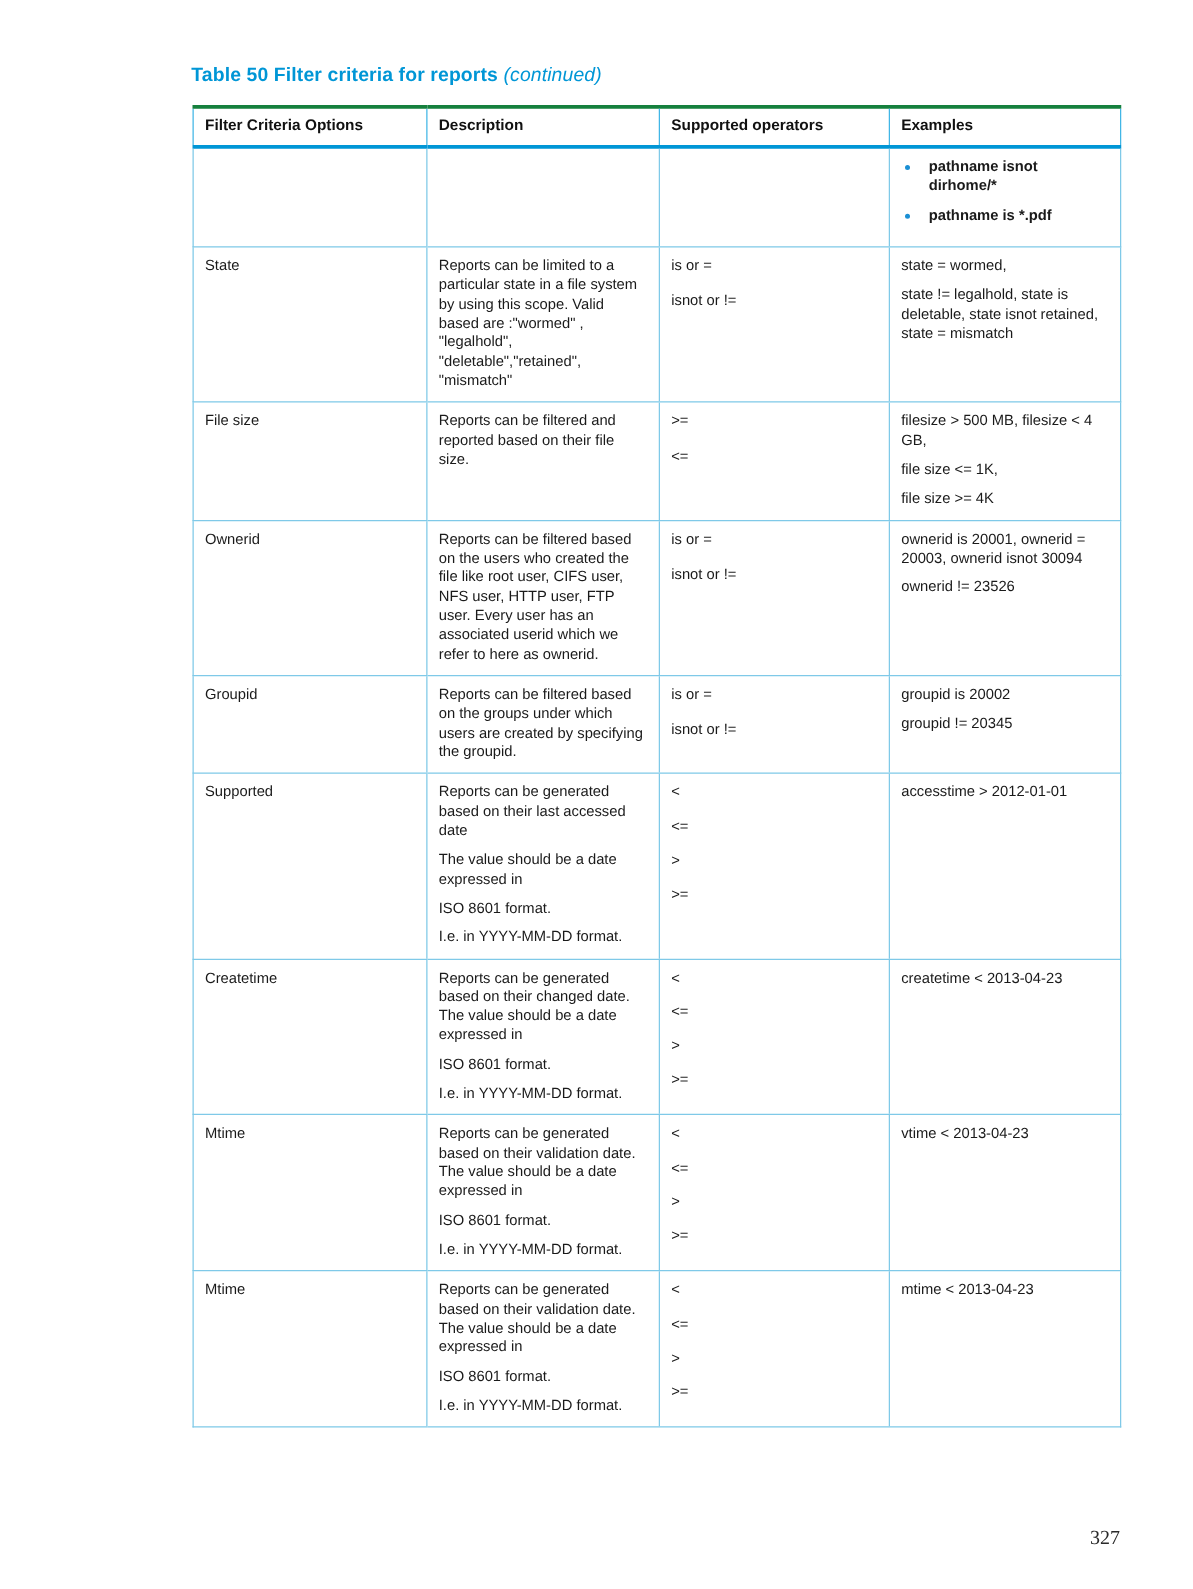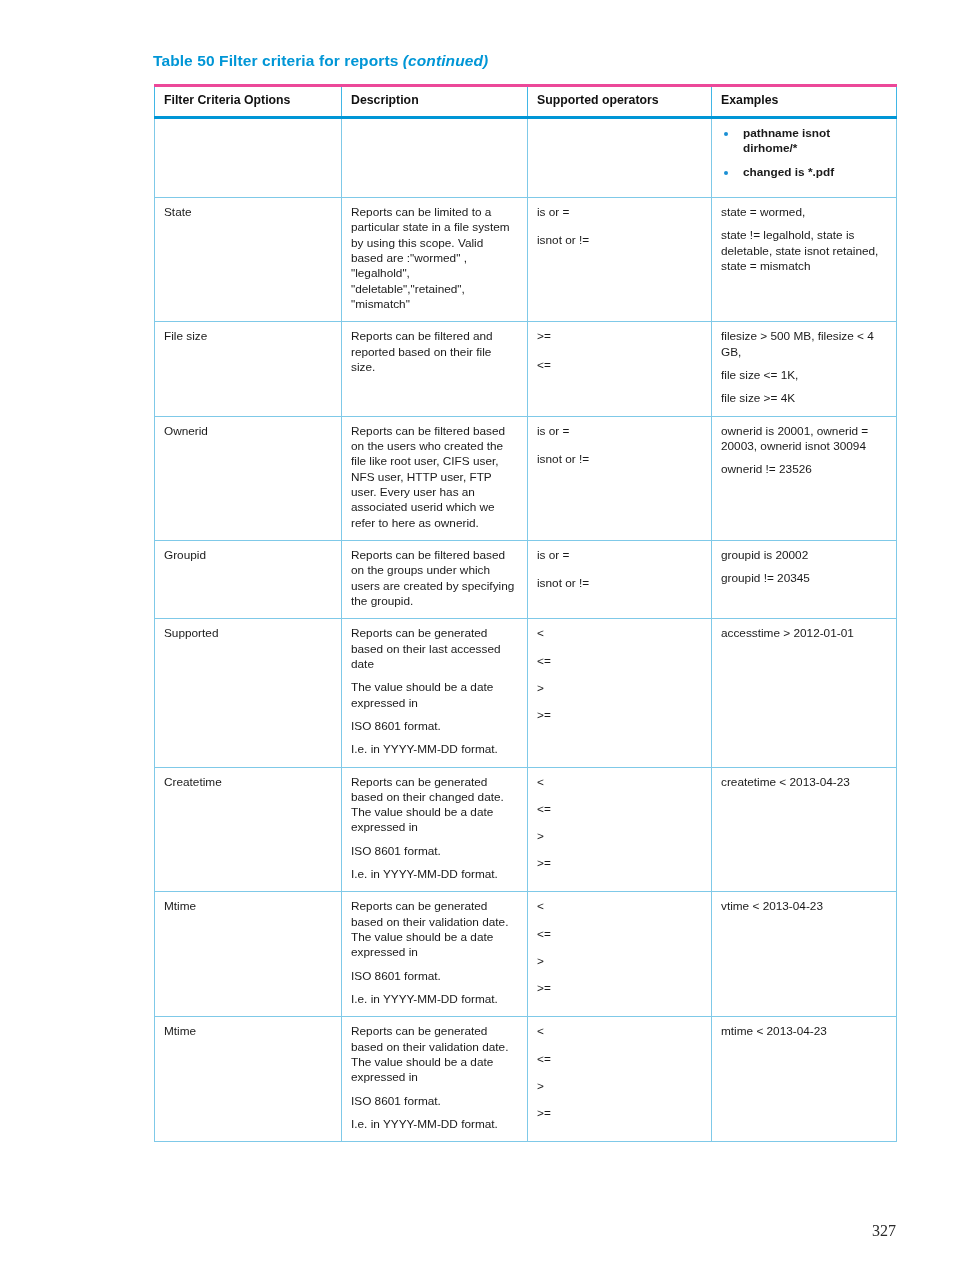--- a/index.html
+++ b/index.html
@@ -28,21 +28,21 @@
     position: absolute;
     left: 153px;
     top: 52px;
     font-size: 15.5px;
     font-weight: bold;
     color: #0096d6;
     letter-spacing: 0.1px;
     white-space: nowrap;
   }
   .table-caption .cont {
-    font-weight: bold;
+    font-weight: normal;
     font-style: italic;
   }
 
   
   .tbl-wrap {
     position: absolute;
     left: 154px;
     top: 84px;
     width: 742px;
   }
@@ -58,21 +58,21 @@
   table.ftable col.c3 { width: 184px; }
   table.ftable col.c4 { width: 185px; }
 
   table.ftable thead th {
     text-align: left;
     vertical-align: top;
     font-weight: bold;
     font-size: 12.3px;
     padding: 6px 8px 7px 9px;
     border-left: 1.5px solid #41b6e6;
-    border-top: 3px solid #ec4899;
+    border-top: 3px solid #15803d;
     border-bottom: 3px solid #0096d6;
     color: #111111;
     white-space: nowrap;
   }
   table.ftable thead th:last-child {
     border-right: 1.5px solid #41b6e6;
   }
 
   table.ftable tbody td {
     vertical-align: top;
@@ -159,21 +159,21 @@
       </thead>
       <tbody>
 
         <tr>
           <td style="height:62px;"></td>
           <td></td>
           <td></td>
           <td>
             <ul class="bullets">
               <li><span class="bdot"></span><span>pathname isnot dirhome/*</span></li>
-              <li><span class="bdot"></span><span>changed is *.pdf</span></li>
+              <li><span class="bdot"></span><span>pathname is *.pdf</span></li>
             </ul>
           </td>
         </tr>
 
         <tr>
           <td>
               <div class="cell-p">State</div>
             </td>
           <td>
               <div class="cell-p">Reports can be limited to a particular state in a file system by using this scope. Valid based are :"wormed" , "legalhold", "deletable","retained", "mismatch"</div>

